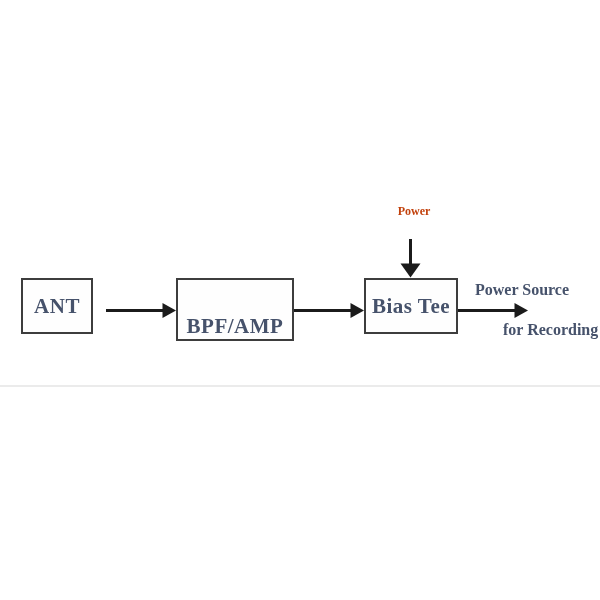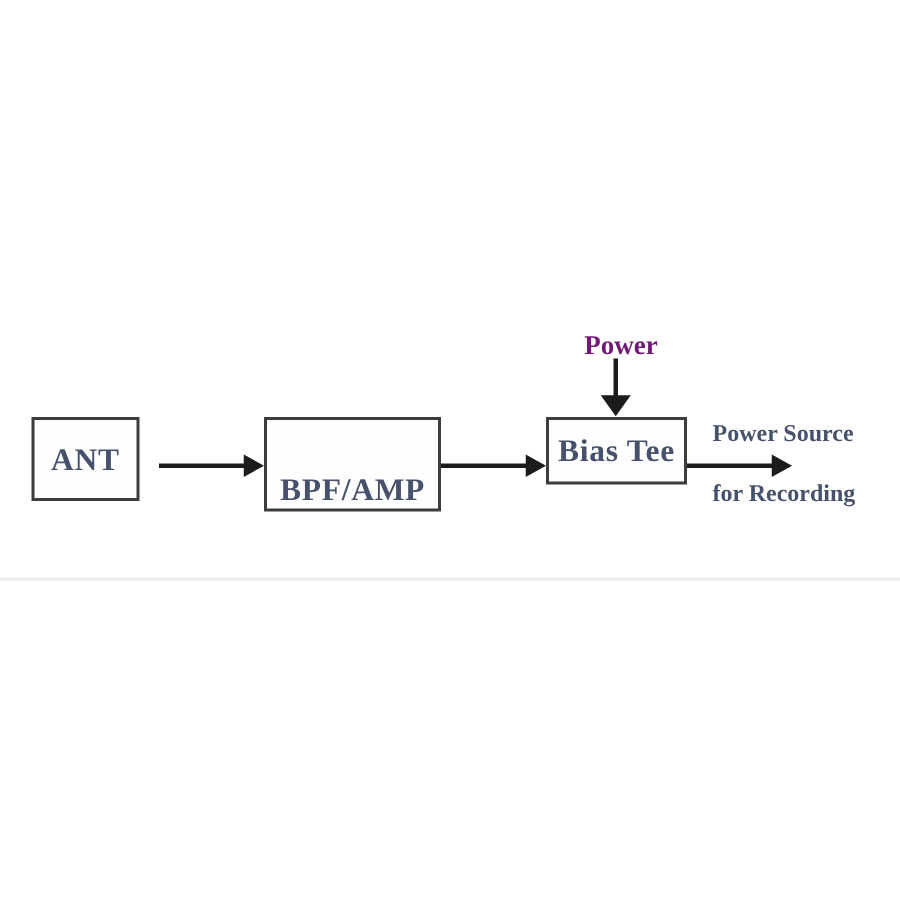--- a/index.html
+++ b/index.html
@@ -30,41 +30,41 @@
     display: flex;
     align-items: center;
     justify-content: center;
     font-size: 21px;
     font-weight: 700;
     color: #46526b;
     letter-spacing: 0.5px;
   }
   .block-ant    { left: 21px;  top: 278px; width: 72px;  height: 56px; }
   .block-bpf    { left: 176px; top: 278px; width: 118px; height: 63px; align-items: flex-end; }
-  .block-bias   { left: 364px; top: 278px; width: 94px;  height: 45px; }
+  .block-bias   { left: 364px; top: 278px; width: 94px;  height: 56px; }
   .power-label {
     position: absolute;
     left: 383px;
-    top: 220px;
+    top: 204px;
     width: 62px;
     text-align: center;
-    font-size: 18px;
+    font-size: 12px;
     font-weight: 700;
-    color: #701a75;
+    color: #c2410c;
   }
   .out-line {
     position: absolute;
     left: 475px;
     font-size: 16px;
     font-weight: 700;
     color: #46526b;
     white-space: nowrap;
   }
   .out-line-1 { top: 281px; }
-  .out-line-2 { top: 321px; }
+  .out-line-2 { top: 321px; margin-left: 28px; }
   .divider {
     position: absolute;
     left: 0;
     top: 385px;
     width: 600px;
     height: 2px;
     background: #ebebeb;
   }
 </style>
 </head>

